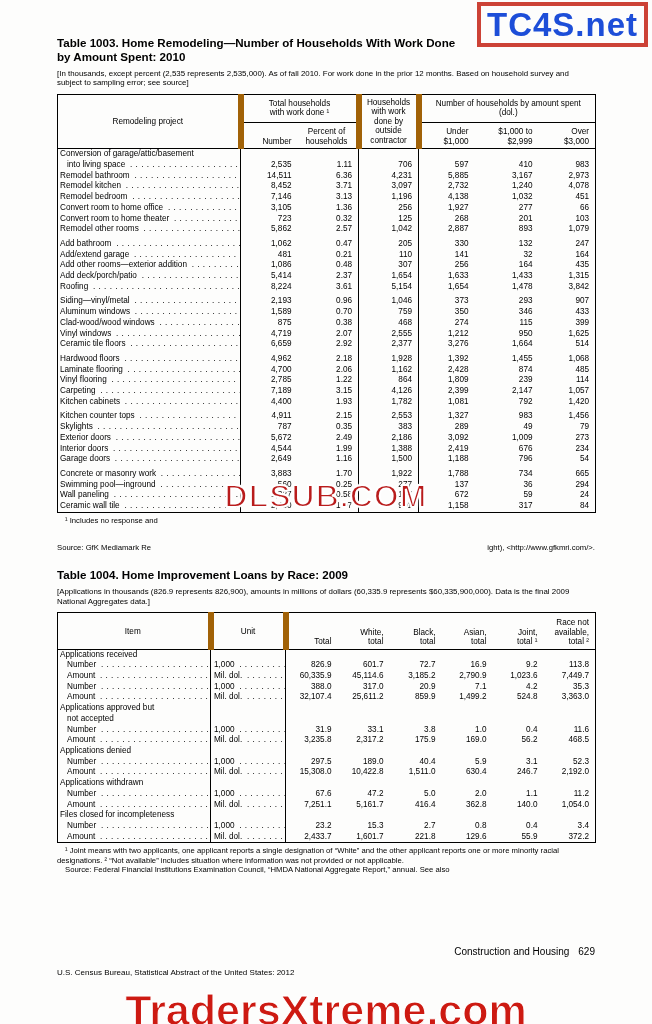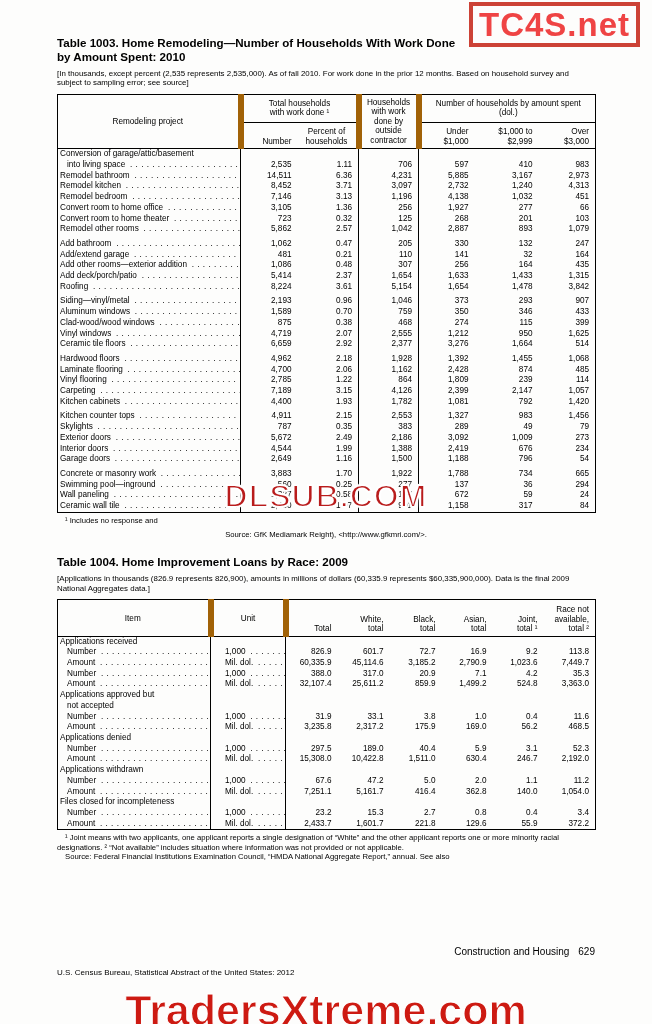--- a/index.html
+++ b/index.html
@@ -18,51 +18,51 @@
   thead th{vertical-align:middle;text-align:center;line-height:9.5px;padding:3px 2px;white-space:pre-line}
   .grp{border-bottom:1px solid #000}
   .bl{border-left:6px solid #a16207}
   .sub{vertical-align:bottom;padding-bottom:2px}
   .subr{text-align:right;padding-right:6px}
   .subc{}
   .contr{vertical-align:middle}
 
   td.num{text-align:right;padding-right:6px;line-height:10.7px}
   td.stub{padding-left:2px;line-height:10.7px;overflow:hidden}
-  td.unit{padding-left:14px;line-height:10.7px;overflow:hidden}
+  td.unit{padding-left:3px;line-height:10.7px;overflow:hidden}
   .lbl{line-height:10.7px;white-space:nowrap}
   .lblflex{display:flex;align-items:center;line-height:10.7px;overflow:hidden}
   .dots{flex:1;min-width:0;overflow:hidden;white-space:nowrap;padding:0 2px;letter-spacing:.5px}
   .ind2{padding-left:7px}
   tr.spacer td{height:4px;line-height:4px;font-size:1px}
 
   #t1003 tbody td:nth-child(2),
   #t1003 tbody td:nth-child(4),
   #t1003 tbody td:nth-child(5){border-left:1px solid #000}
   #t1004 tbody td:nth-child(2),
   #t1004 tbody td:nth-child(3){border-left:1px solid #000}
   #t1004 thead th{vertical-align:bottom;padding-top:5px}
   #t1004 thead th.hmid{vertical-align:middle}
   #t1004 thead th.hnum{text-align:right;padding-right:6px;padding-bottom:2px}
 
   .fn{font-size:7.7px;line-height:9.2px;margin-top:3px;margin-bottom:14px}
   .fn-l1{padding-left:8px}
-  .fn-l2{display:flex;justify-content:center;margin-top:5px}
+  .fn-l2{display:flex;justify-content:space-between;margin-top:18px}
   .fn4{font-size:7.7px;line-height:9.2px;margin-top:3px}
   .fnp{text-indent:8px}
   .fnp2{text-indent:0}
   .t2{margin-top:16px}
 
   .footer-right{position:absolute;top:946px;right:57px;font-size:10px;z-index:1}
   .footer-right .pgnum{font-weight:normal;margin-left:9px}
   .footer-left{position:absolute;top:968px;left:57px;font-size:8px;z-index:1}
 
   .wm{position:absolute;font-weight:bold;z-index:5;white-space:nowrap;pointer-events:none}
   .wm-top{
-    top:2px;right:12px;font-size:33px;line-height:37px;color:#ef4444;
+    top:2px;right:4px;font-size:33px;line-height:37px;color:#1d4ed8;
     border:4px solid rgba(199,45,32,.9);padding:0 6px;letter-spacing:1px;
   }
   .wm-mid{
     top:478px;left:50%;transform:translateX(-50%);font-size:32px;color:#b91c1c;
     -webkit-text-stroke:2px #ffffff;
     text-shadow:0 0 2px #fff,0 0 3px #fff;letter-spacing:1px;
   }
   .wm-bottom{
     top:970px;left:50%;transform:translateX(-50%);font-size:43px;color:#cd1a12;
     -webkit-text-stroke:1px #ffffff;
@@ -151,21 +151,21 @@
             <div class="lblflex">
               <span>Remodel kitchen</span>
               <span class="dots">&nbsp;.&nbsp;.&nbsp;.&nbsp;.&nbsp;.&nbsp;.&nbsp;.&nbsp;.&nbsp;.&nbsp;.&nbsp;.&nbsp;.&nbsp;.&nbsp;.&nbsp;.&nbsp;.&nbsp;.&nbsp;.&nbsp;.&nbsp;.&nbsp;.&nbsp;.&nbsp;.&nbsp;.&nbsp;.&nbsp;.&nbsp;.&nbsp;.&nbsp;.&nbsp;.&nbsp;.&nbsp;.&nbsp;.&nbsp;.&nbsp;.&nbsp;.&nbsp;.&nbsp;.&nbsp;.&nbsp;.&nbsp;.&nbsp;.&nbsp;.&nbsp;.&nbsp;.&nbsp;.&nbsp;.&nbsp;.&nbsp;.&nbsp;.&nbsp;.&nbsp;.&nbsp;.&nbsp;.&nbsp;.&nbsp;.&nbsp;.&nbsp;.&nbsp;.&nbsp;.&nbsp;.&nbsp;.&nbsp;.&nbsp;.&nbsp;.&nbsp;.&nbsp;.&nbsp;.&nbsp;.&nbsp;.&nbsp;.&nbsp;.&nbsp;.&nbsp;.&nbsp;.&nbsp;.&nbsp;.&nbsp;.&nbsp;.&nbsp;.&nbsp;.&nbsp;.&nbsp;.&nbsp;.&nbsp;.&nbsp;.&nbsp;.&nbsp;.&nbsp;.&nbsp;.</span>
             </div>
           </td>
           <td class="num">8,452</td>
           <td class="num">3.71</td>
           <td class="num">3,097</td>
           <td class="num">2,732</td>
           <td class="num">1,240</td>
-          <td class="num">4,313</td>
+          <td class="num">4,078</td>
         </tr>
         <tr>
           <td class="stub">
             <div class="lblflex">
               <span>Remodel bedroom</span>
               <span class="dots">&nbsp;.&nbsp;.&nbsp;.&nbsp;.&nbsp;.&nbsp;.&nbsp;.&nbsp;.&nbsp;.&nbsp;.&nbsp;.&nbsp;.&nbsp;.&nbsp;.&nbsp;.&nbsp;.&nbsp;.&nbsp;.&nbsp;.&nbsp;.&nbsp;.&nbsp;.&nbsp;.&nbsp;.&nbsp;.&nbsp;.&nbsp;.&nbsp;.&nbsp;.&nbsp;.&nbsp;.&nbsp;.&nbsp;.&nbsp;.&nbsp;.&nbsp;.&nbsp;.&nbsp;.&nbsp;.&nbsp;.&nbsp;.&nbsp;.&nbsp;.&nbsp;.&nbsp;.&nbsp;.&nbsp;.&nbsp;.&nbsp;.&nbsp;.&nbsp;.&nbsp;.&nbsp;.&nbsp;.&nbsp;.&nbsp;.&nbsp;.&nbsp;.&nbsp;.&nbsp;.&nbsp;.&nbsp;.&nbsp;.&nbsp;.&nbsp;.&nbsp;.&nbsp;.&nbsp;.&nbsp;.&nbsp;.&nbsp;.&nbsp;.&nbsp;.&nbsp;.&nbsp;.&nbsp;.&nbsp;.&nbsp;.&nbsp;.&nbsp;.&nbsp;.&nbsp;.&nbsp;.&nbsp;.&nbsp;.&nbsp;.&nbsp;.&nbsp;.&nbsp;.&nbsp;.</span>
             </div>
           </td>
           <td class="num">7,146</td>
           <td class="num">3.13</td>

